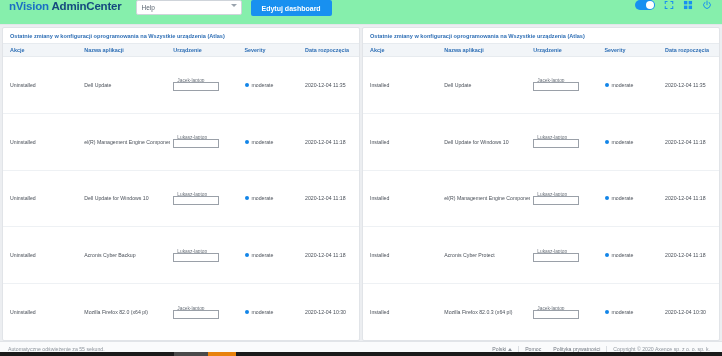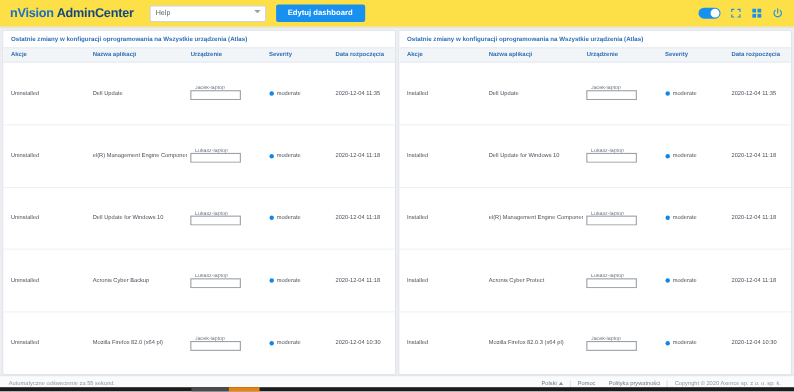--- a/index.html
+++ b/index.html
@@ -12,22 +12,22 @@
   .app{
     position:relative;
     width:722px; height:356px;
     display:flex; flex-direction:column;
     background:#eceef1;
   }
 
   
   .topbar{
     height:25px;
-    background:#fde047;
-    display:flex; align-items:center;
+    background:#86efac;
+    display:flex; align-items:flex-start;
     padding:0 7px 0 9px;
     border-bottom:1px solid #e3e6ea;
     flex:0 0 25px;
   }
   .brand{
     font-size:11.5px; font-weight:bold; letter-spacing:-.2px;
     white-space:nowrap;
   }
   .brand .b1{ color:#1b6fc4; }
   .brand .b2{ color:#15497e; }

